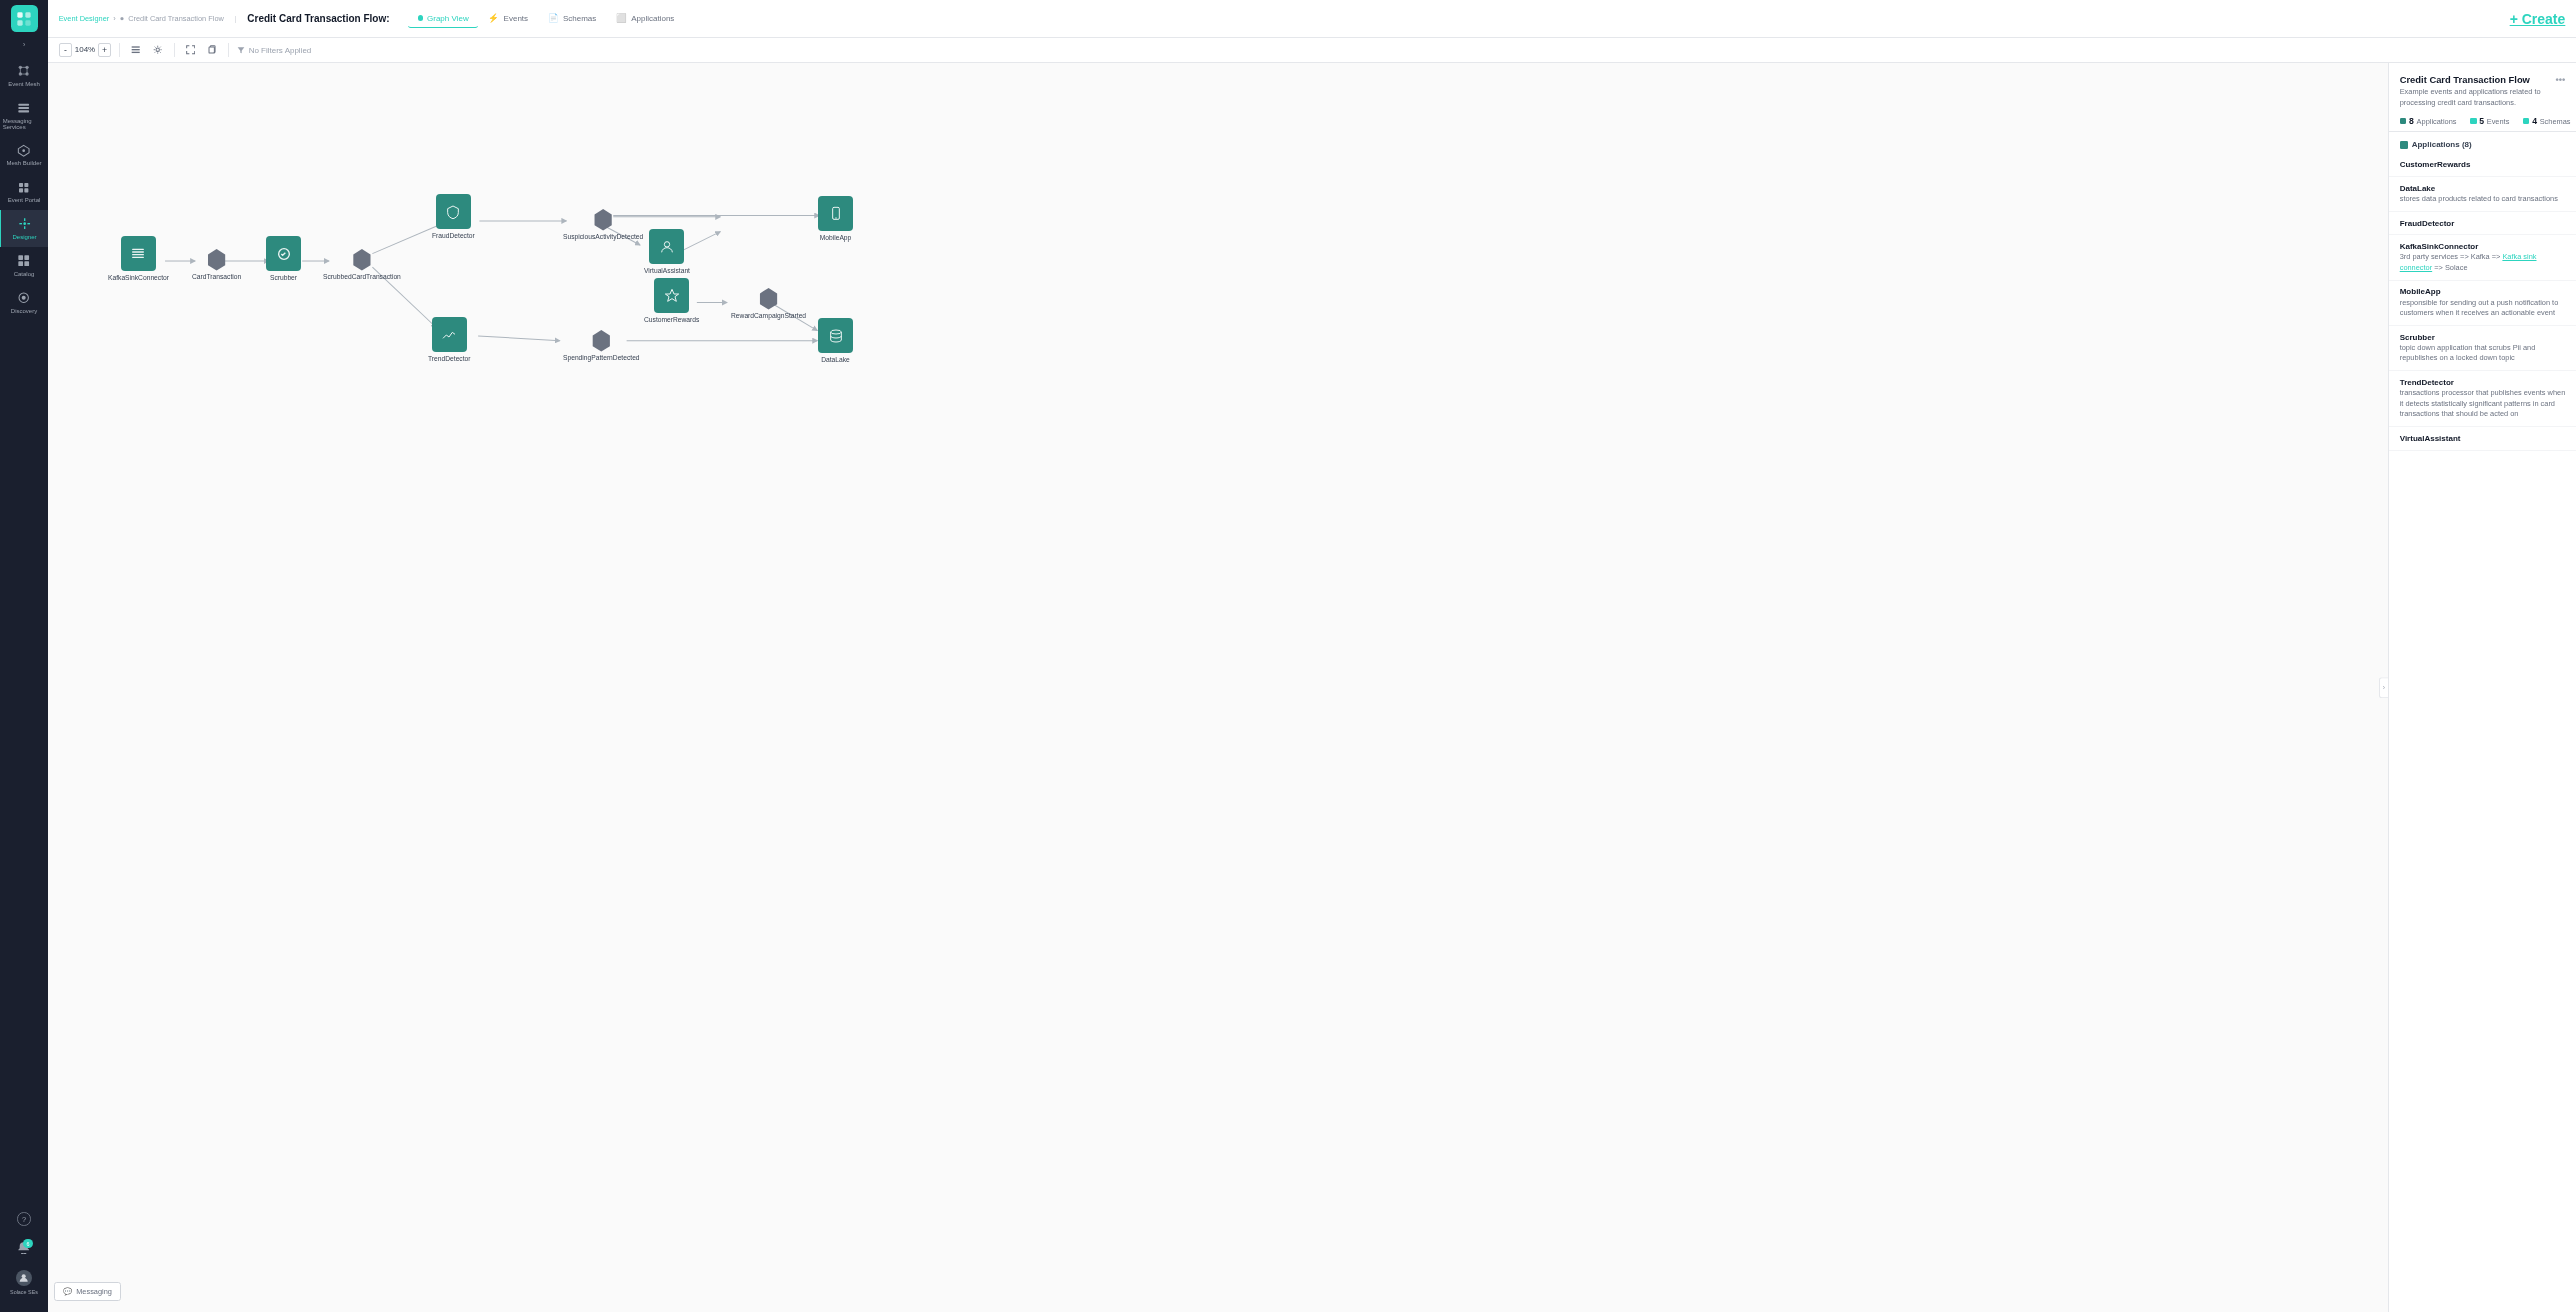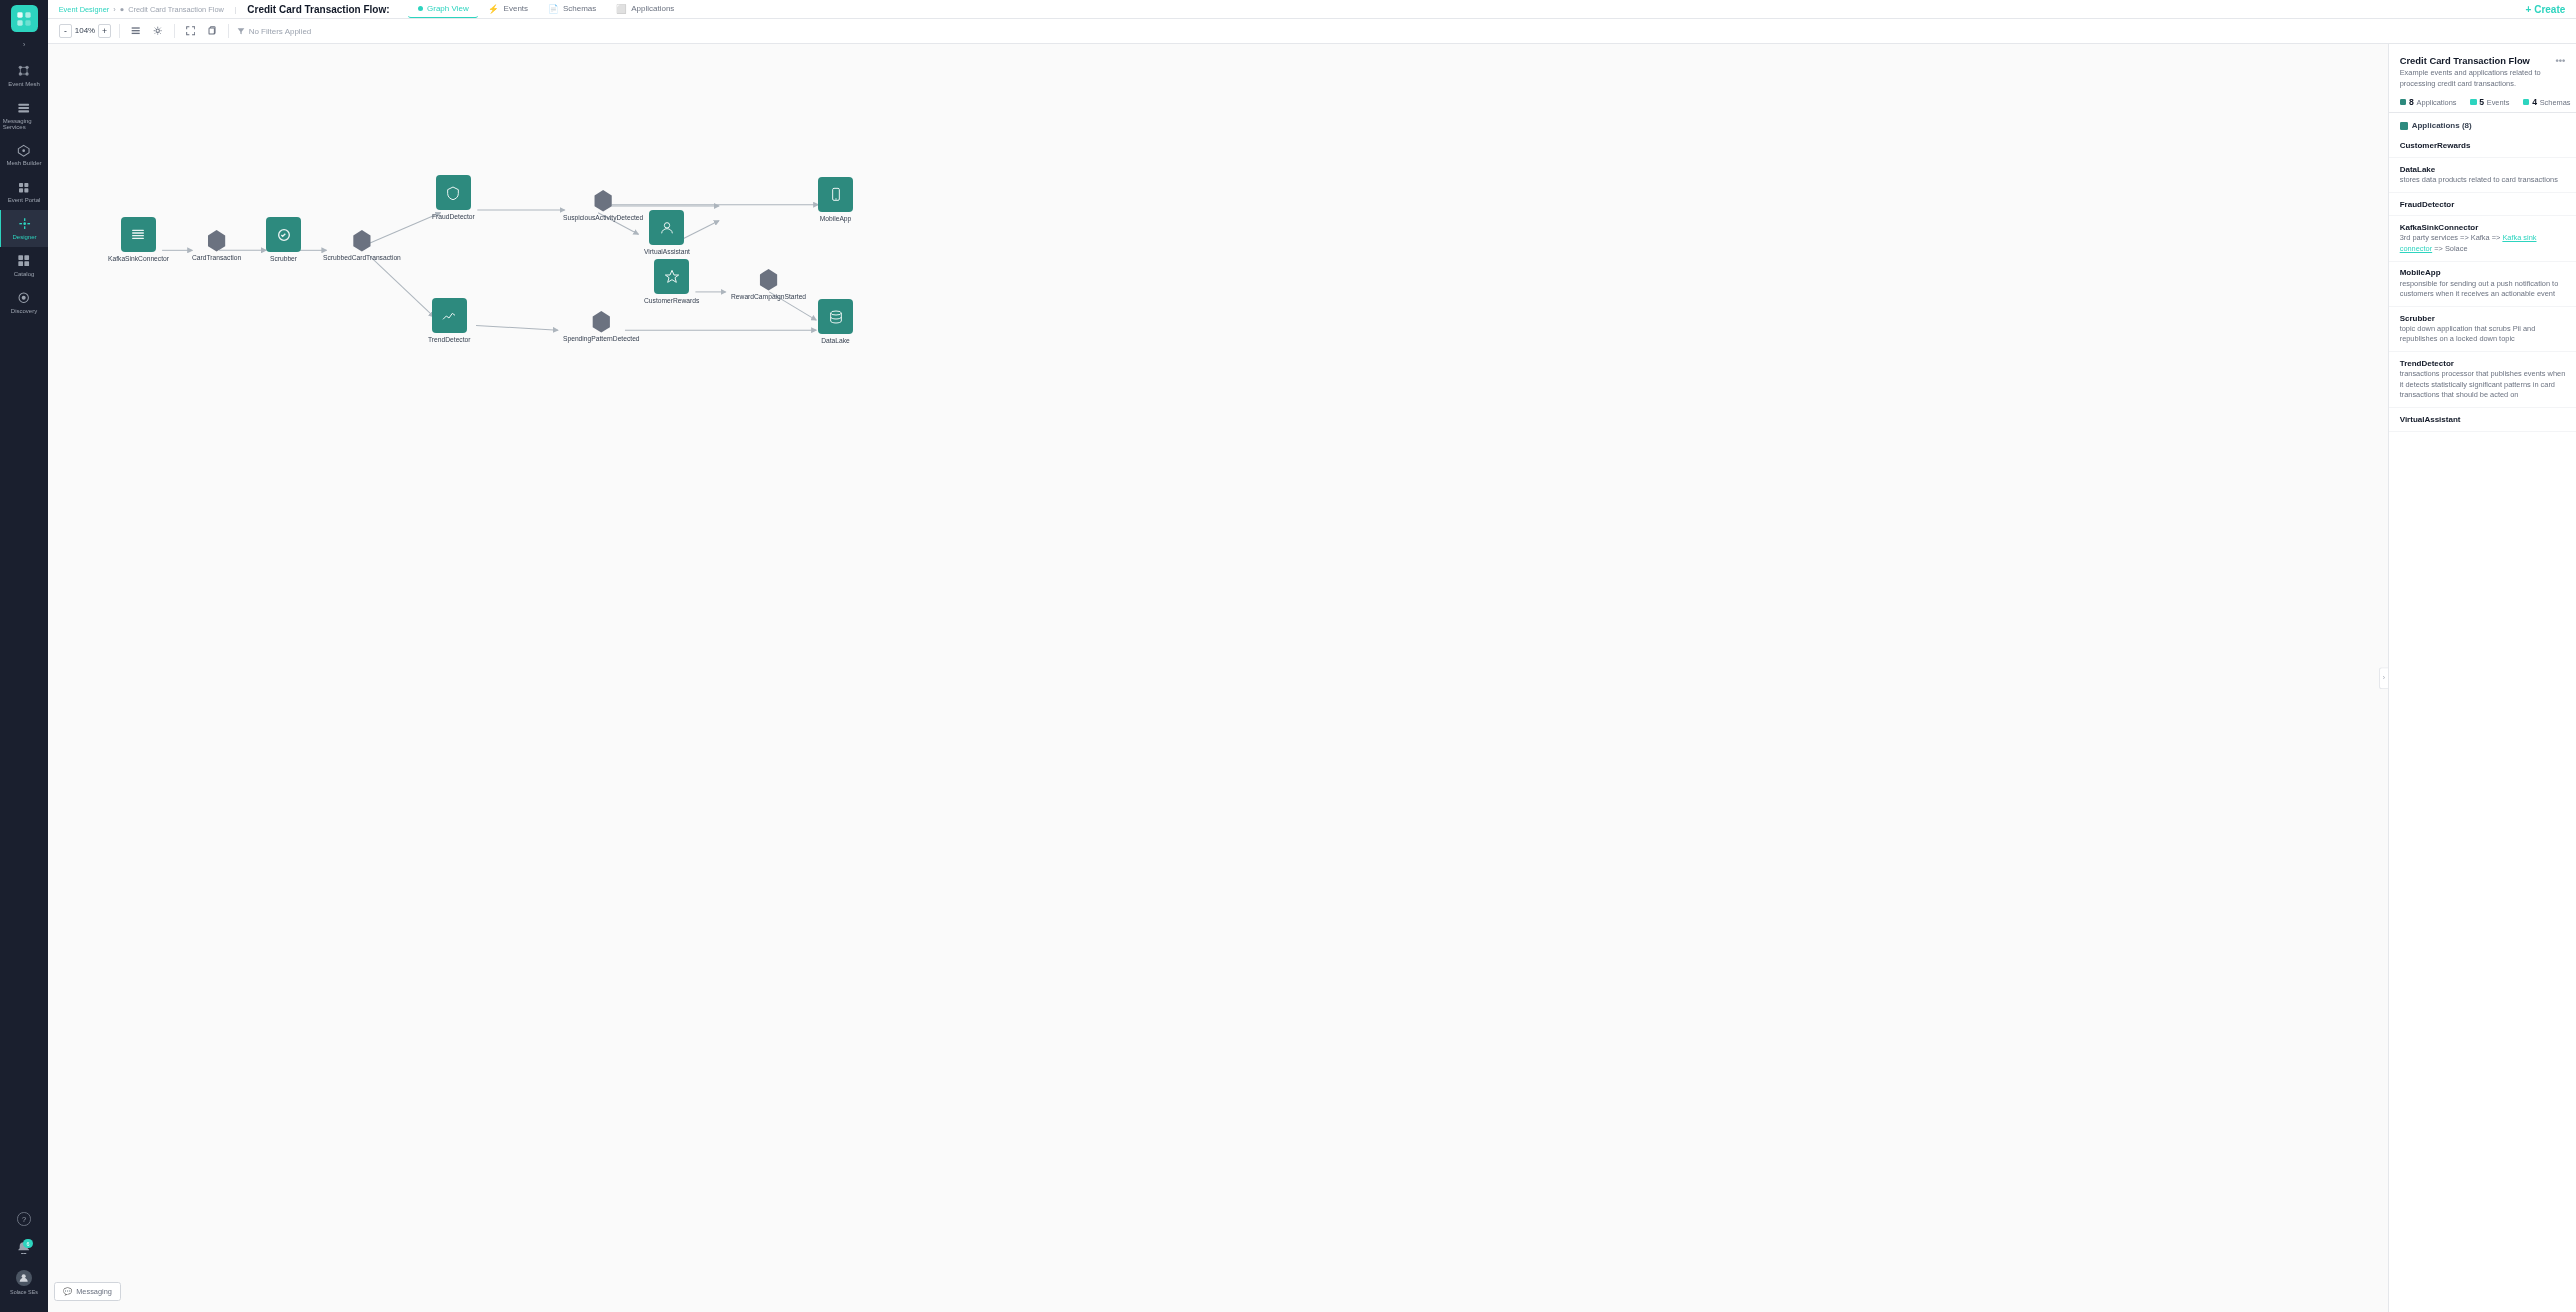--- a/index.html
+++ b/index.html
@@ -80,21 +80,21 @@
       overflow: hidden;
     }
 
     
     .header {
       background: white;
       border-bottom: 0.7px solid #e5e7eb;
       padding: 0 10.7px;
       display: flex;
       align-items: center;
-      height: 19px;
+      height: 38px;
       gap: 8px;
     }
     .breadcrumb {
       display: flex; align-items: center; gap: 4px;
       font-size: 7.4px; color: #6b7280;
     }
     .breadcrumb a { color: #2dd4bf; text-decoration: none; }
     .breadcrumb span { color: #9ca3af; }
     .page-title {
       font-size: 10px; font-weight: 600; color: #111827;
@@ -119,24 +119,24 @@
     }
     .tab-dot {
       width: 5.4px; height: 5.4px; border-radius: 50%; background: #2dd4bf;
     }
     .tab-icon { font-size: 8.7px; color: #9ca3af; }
     .header-spacer { flex: 1; }
     .create-btn {
       background: none;
       border: none;
       color: #2dd4bf;
-      font-size: 10px;
+      font-size: 14px;
       font-weight: 600;
       cursor: pointer;
-      display: flex; align-items: center; gap: 2.7px;
+      display: flex; align-items: center; gap: 2.7px; text-decoration: underline;
     }
 
     
     .toolbar {
       background: white;
       border-bottom: 0.7px solid #e5e7eb;
       padding: 4px 10.7px;
       display: flex; align-items: center; gap: 5.4px;
     }
     .zoom-control {

